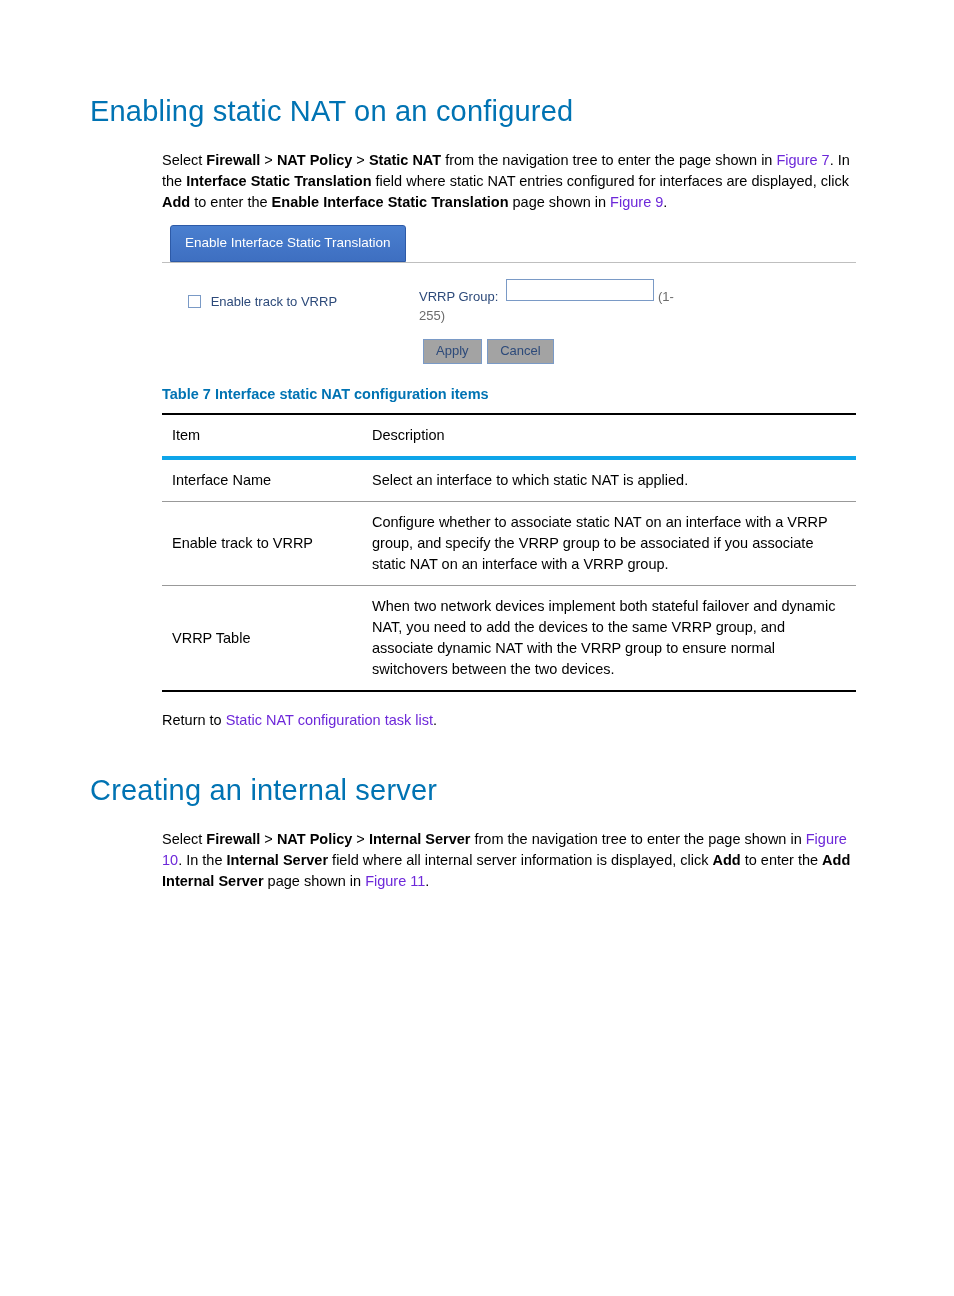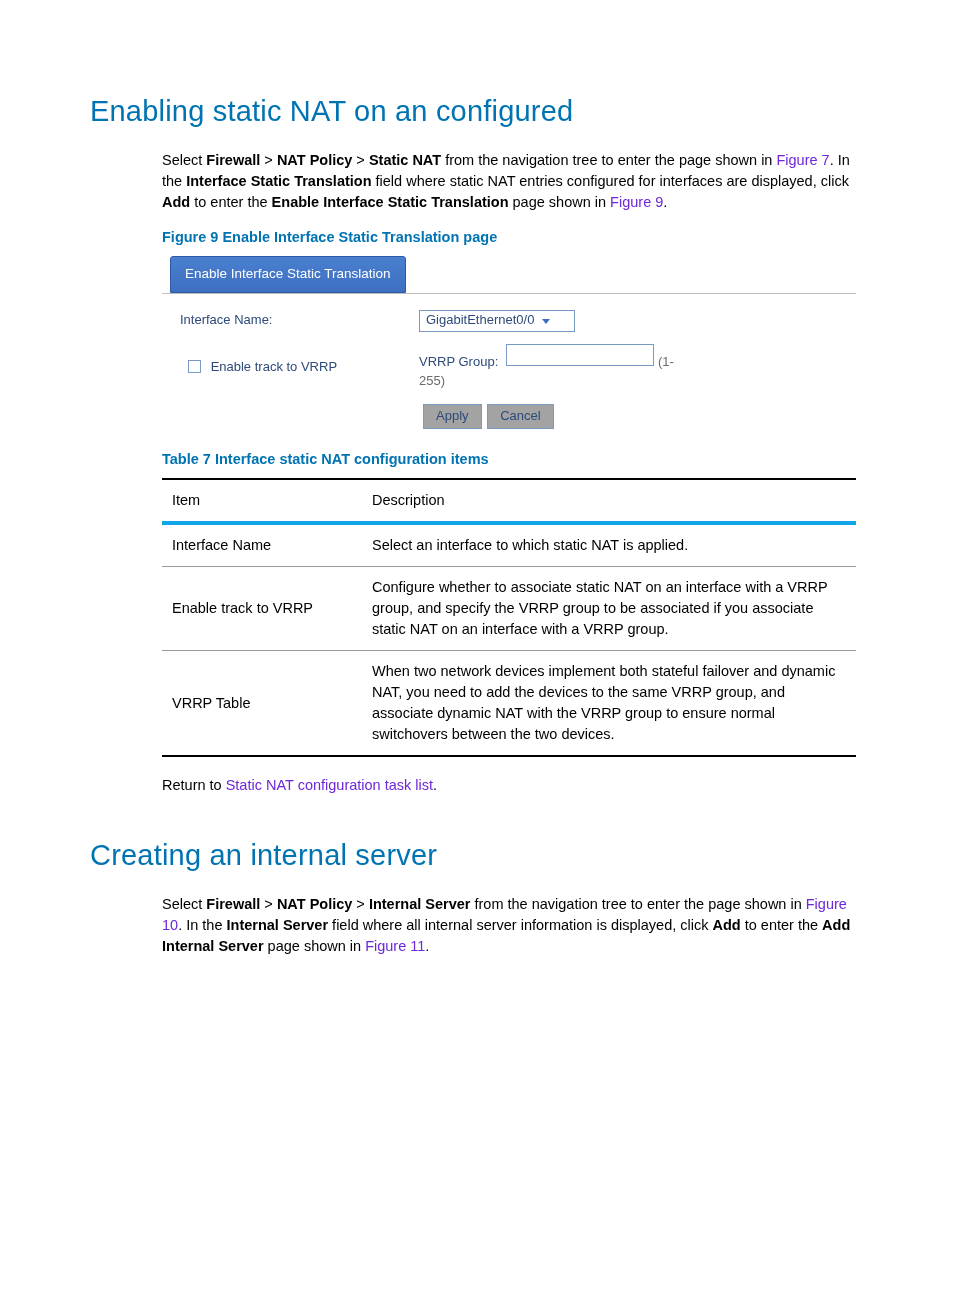--- a/index.html
+++ b/index.html
@@ -101,38 +101,24 @@
 </head>
 <body>
 
 <h1>Enabling static NAT on an configured</h1>
 
 <div class="body-indent">
   <p class="para">
     <span>Select </span><strong>Firewall</strong><span> &gt; </span><strong>NAT Policy</strong><span> &gt; </span><strong>Static NAT</strong><span> from the navigation tree to enter the page shown in </span><a class="link">Figure 7</a><span>. In the </span><strong>Interface Static Translation</strong><span> field where static NAT entries configured for interfaces are displayed, click </span><strong>Add</strong><span> to enter the </span><strong>Enable Interface Static Translation</strong><span> page shown in </span><a class="link">Figure 9</a><span>.</span>
   </p>
 
-  <div class="caption">Figure 9 Enable Interface Static Translation page</div>
 
   <div class="figure">
     <div class="fig-tab">Enable Interface Static Translation</div>
     <div class="fig-panel">
-      <div class="fig-row">
-        <div class="fig-label-col">Interface Name:</div>
-        <div class="fig-mid-col">
-          <span class="fig-select">
-            <span>GigabitEthernet0/0</span>
-            <span class="chev">
-              <svg width="10" height="10" viewBox="0 0 10 10">
-                  <polygon points="1,3 9,3 5,8" fill="#3e6fc1"></polygon>
-                </svg>
-            </span>
-          </span>
-        </div>
-      </div>
       <div class="fig-row">
         <div class="fig-label-col" style="padding-left:14px;">
           <span class="fig-check"></span>
           <span>Enable track to VRRP</span>
         </div>
         <div class="fig-mid-col">
           <span>VRRP Group:</span>
           <span class="fig-input" style="margin-left:4px;"></span><span class="range">(1-255)</span>
         </div>
       </div>

